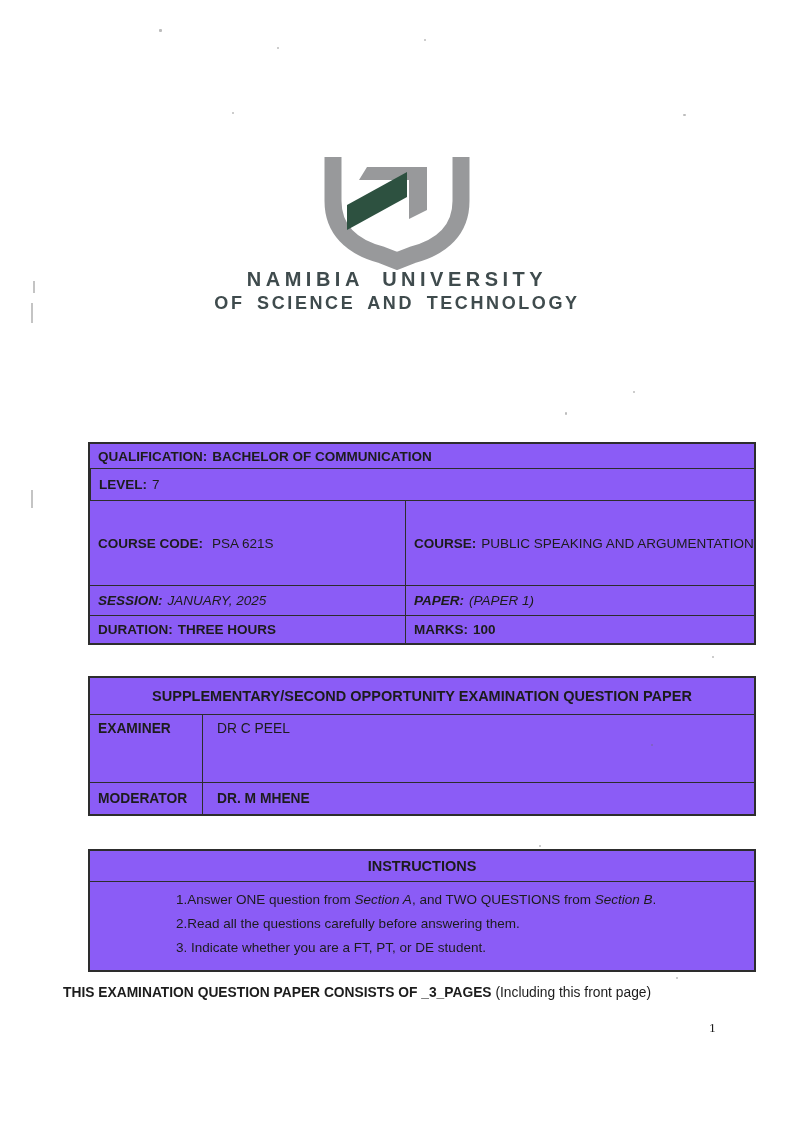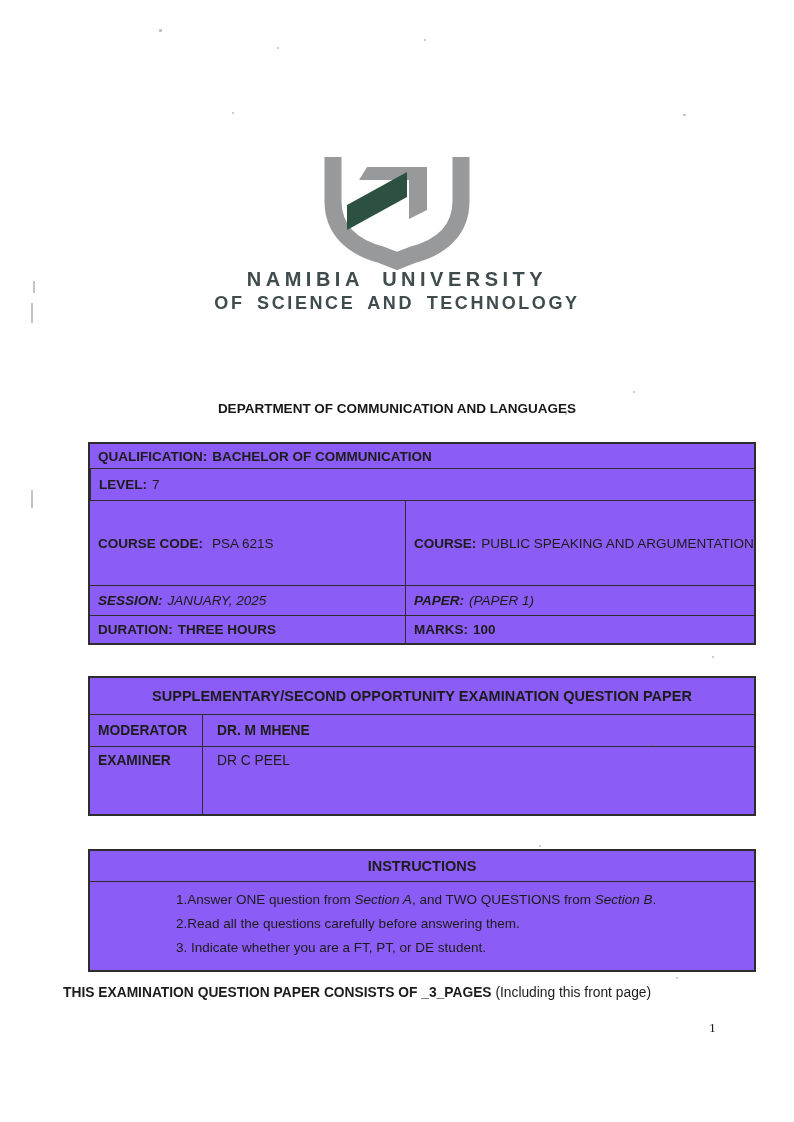--- a/index.html
+++ b/index.html
@@ -82,21 +82,20 @@
       <path d="M 9 0 V 44 C 9 72 27 90 58 98 L 73 104 L 88 98 C 119 90 137 72 137 44 V 0" fill="none" stroke="#98999b" stroke-width="17"></path>
       <path d="M 35 23 L 43 10 L 103 10 L 103 53 L 85 62 L 85 23 Z" fill="#98999b"></path>
       <path d="M 23 48 L 83 15 L 83 40 L 23 73 Z" fill="#2d5140"></path>
     </svg>
   </div>
   <div class="wordmark">
     <div class="l1">NAMIBIA UNIVERSITY</div>
     <div class="l2">OF SCIENCE AND TECHNOLOGY</div>
   </div>
 
-  <div class="department">DEPARTMENT OF COMMUNICATION AND LANGUAGES</div>
 
   <div class="tbl" style="top:442px;">
     <div class="row t1-r1">
       <div class="cell" style="flex:1;">
         <span class="lbl">QUALIFICATION:</span>
         <span class="val bold">BACHELOR OF COMMUNICATION</span>
       </div>
     </div>
     <div class="row t1-r2">
       <div class="cell cright">
@@ -133,27 +132,27 @@
         <span class="lbl">MARKS:</span>
         <span class="val bold">100</span>
       </div>
     </div>
   </div>
 
   <div class="tbl t2" style="top:676px;">
     <div class="row">
       <div class="t2-head" style="flex:1;">SUPPLEMENTARY/SECOND OPPORTUNITY EXAMINATION QUESTION PAPER</div>
     </div>
+    <div class="row t2-examiner">
+      <div class="cell cleft top-align">EXAMINER</div>
+      <div class="cell cright top-align">DR C PEEL</div>
+    </div>
     <div class="row t2-moderator">
       <div class="cell cleft">MODERATOR</div>
       <div class="cell cright" style="font-weight:bold;">DR. M MHENE</div>
-    </div>
-    <div class="row t2-examiner">
-      <div class="cell cleft top-align">EXAMINER</div>
-      <div class="cell cright top-align">DR C PEEL</div>
     </div>
   </div>
 
   <div class="tbl" style="top:849px;">
     <div class="t3-head">INSTRUCTIONS</div>
     <div class="t3-body">
       <div class="line"><span>1.Answer ONE question from </span><i>Section A</i><span>, and TWO QUESTIONS from </span><i>Section B</i><span>.</span></div>
       <div class="line">2.Read all the questions carefully before answering them.</div>
       <div class="line">3. Indicate whether you are a FT, PT, or DE student.</div>
     </div>

